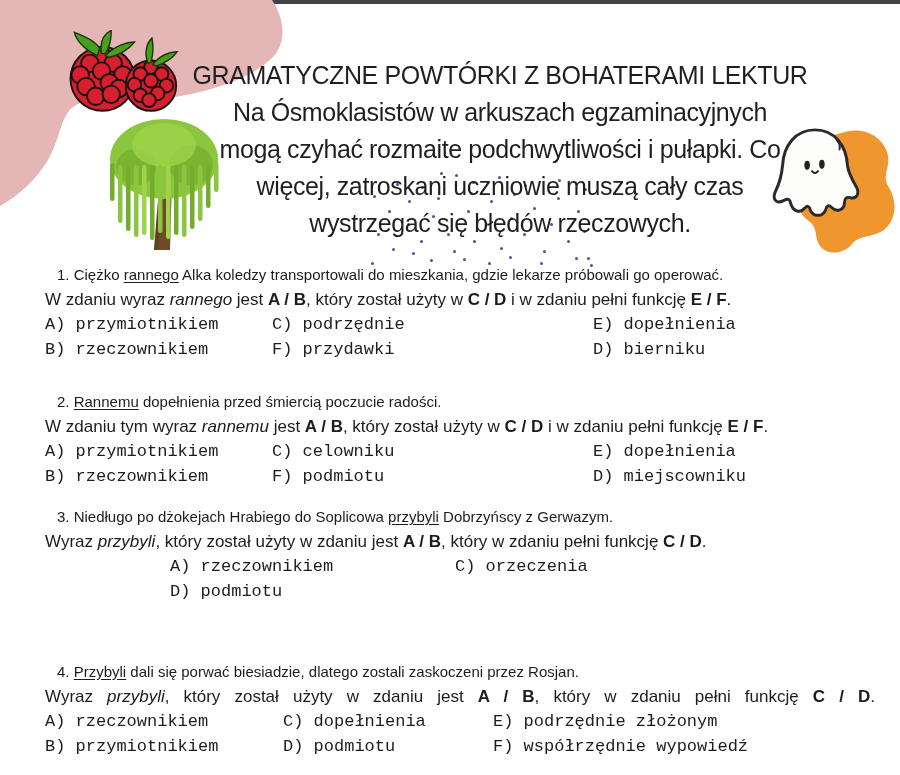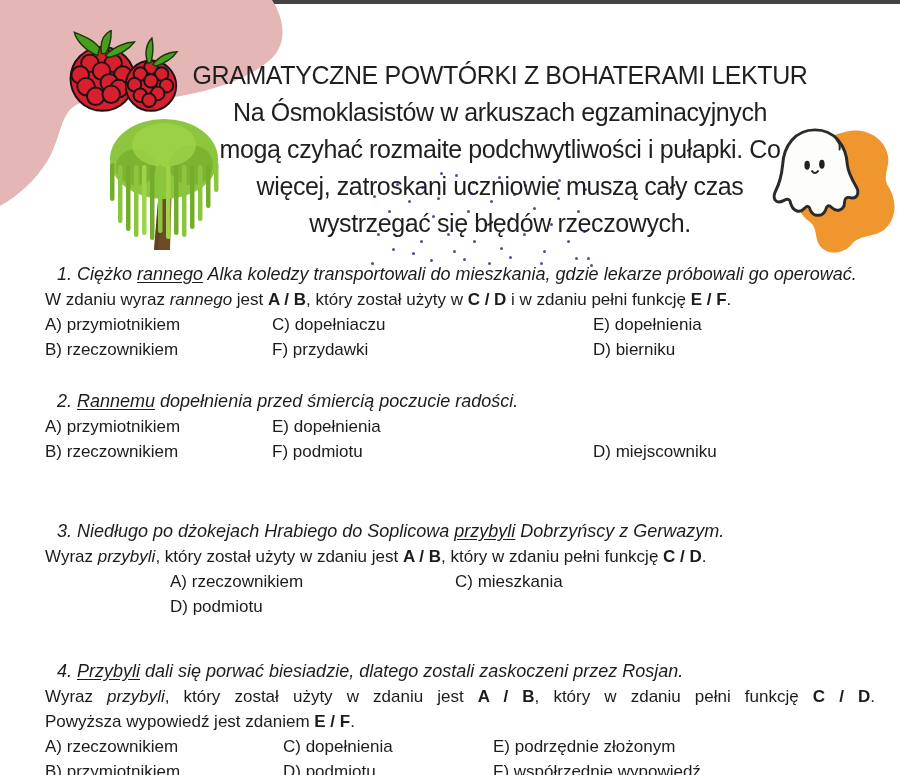--- a/index.html
+++ b/index.html
@@ -17,31 +17,31 @@
   .raspberries{left:55px;top:30px;width:126px;height:88px;}
   .willow{left:106px;top:117px;width:120px;height:135px;}
   .ghost{left:763px;top:124px;width:104px;height:108px;}
   .dots{position:absolute;left:0;top:0;width:900px;height:775px;pointer-events:none;}
   .dots span{position:absolute;width:3px;height:3px;border-radius:50%;background:var(--dot-color,#5a4aa0);}
   .title{
     position:absolute;left:95px;top:57px;width:810px;
     text-align:center;font-size:25px;line-height:37px;letter-spacing:-0.4px;color:#1f1f1f;
   }
   .exercise{position:absolute;left:45px;right:25px;font-size:17px;line-height:25px;}
-  .ex1{top:262px;} .ex2{top:389px;} .ex3{top:519px;} .ex4{top:659px;}
-  .sentence{font-style:italic;font-size:18px;padding-left:12px;}
+  .ex1{top:262px;} .ex2{top:389px;} .ex3{top:504px;} .ex4{top:659px;}
+  .sentence{font-size:15px;padding-left:12px;}
   .b{font-weight:700;}
   .i{font-style:italic;}
   .u{text-decoration:underline;text-underline-offset:2px;}
   .justify{text-align:justify;text-align-last:justify;}
   .opts{display:grid;}
   .ex1 .opts,.ex2 .opts{grid-template-columns:227px 321px 1fr;}
   .ex3 .opts{grid-template-columns:285px 1fr;margin-left:125px;}
   .ex4 .opts{grid-template-columns:238px 210px 1fr;}
-  .opt{white-space:nowrap;}
+  .opt{white-space:nowrap;font-family:Liberation Mono, monospace;}
 </style>
 </head>
 <body>
 
 <div class="canvas">
 
   <div class="top-bar"></div>
 
   <svg class="blob pink-blob" viewBox="0 0 300 215" aria-hidden="true">
     <path style="fill:var(--pink-blob-color)" d="M0,0 L272,0 C284,18 288,42 272,58 C252,78 212,92 168,98 C128,103 96,96 78,104 C60,112 62,136 48,160 C36,180 18,196 0,206 Z"></path>
@@ -177,59 +177,60 @@
     <div>mogą czyhać rozmaite podchwytliwości i pułapki. Co</div>
     <div>więcej, zatroskani uczniowie muszą cały czas</div>
     <div>wystrzegać się błędów rzeczowych.</div>
   </div>
 
   <section class="exercise ex1">
     <div class="sentence"><span>1. Ciężko </span><span class="u">rannego</span><span> Alka koledzy transportowali do mieszkania, gdzie lekarze próbowali go operować.</span></div>
     <div><span>W zdaniu wyraz </span><span class="i">rannego</span><span> jest </span><span class="b">A / B</span><span>, który został użyty w </span><span class="b">C / D</span><span> i w zdaniu pełni funkcję </span><span class="b">E / F</span><span>.</span></div>
     <div class="opts">
       <span class="opt">A) przymiotnikiem</span>
-      <span class="opt">C) dopełniaczu</span>
+      <span class="opt">C) podrzędnie</span>
       <span class="opt">E) dopełnienia</span>
     </div>
     <div class="opts">
       <span class="opt">B) rzeczownikiem</span>
       <span class="opt">F) przydawki</span>
       <span class="opt">D) bierniku</span>
     </div>
   </section>
 
   <section class="exercise ex2">
     <div class="sentence"><span>2. </span><span class="u">Rannemu</span><span> dopełnienia przed śmiercią poczucie radości.</span></div>
+    <div><span>W zdaniu tym wyraz </span><span class="i">rannemu</span><span> jest </span><span class="b">A / B</span><span>, który został użyty w </span><span class="b">C / D</span><span> i w zdaniu pełni funkcję </span><span class="b">E / F</span><span>.</span></div>
     <div class="opts">
       <span class="opt">A) przymiotnikiem</span>
+      <span class="opt">C) celowniku</span>
       <span class="opt">E) dopełnienia</span>
     </div>
     <div class="opts">
       <span class="opt">B) rzeczownikiem</span>
       <span class="opt">F) podmiotu</span>
       <span class="opt">D) miejscowniku</span>
     </div>
   </section>
 
   <section class="exercise ex3">
     <div class="sentence"><span>3. Niedługo po dżokejach Hrabiego do Soplicowa </span><span class="u">przybyli</span><span> Dobrzyńscy z Gerwazym.</span></div>
     <div><span>Wyraz </span><span class="i">przybyli</span><span>, który został użyty w zdaniu jest </span><span class="b">A / B</span><span>, który w zdaniu pełni funkcję </span><span class="b">C / D</span><span>.</span></div>
     <div class="opts">
       <span class="opt">A) rzeczownikiem</span>
-      <span class="opt">C) mieszkania</span>
+      <span class="opt">C) orzeczenia</span>
     </div>
     <div class="opts">
       <span class="opt">D) podmiotu</span>
     </div>
   </section>
 
   <section class="exercise ex4">
     <div class="sentence"><span>4. </span><span class="u">Przybyli</span><span> dali się porwać biesiadzie, dlatego zostali zaskoczeni przez Rosjan.</span></div>
     <div class="justify"><span>Wyraz </span><span class="i">przybyli</span><span>, który został użyty w zdaniu jest </span><span class="b">A / B</span><span>, który w zdaniu pełni funkcję </span><span class="b">C / D</span><span>.</span></div>
-    <div><span>Powyższa wypowiedź jest zdaniem </span><span class="b">E / F</span><span>.</span></div>
     <div class="opts">
       <span class="opt">A) rzeczownikiem</span>
       <span class="opt">C) dopełnienia</span>
       <span class="opt">E) podrzędnie złożonym</span>
     </div>
     <div class="opts">
       <span class="opt">B) przymiotnikiem</span>
       <span class="opt">D) podmiotu</span>
       <span class="opt">F) współrzędnie wypowiedź</span>
     </div>

